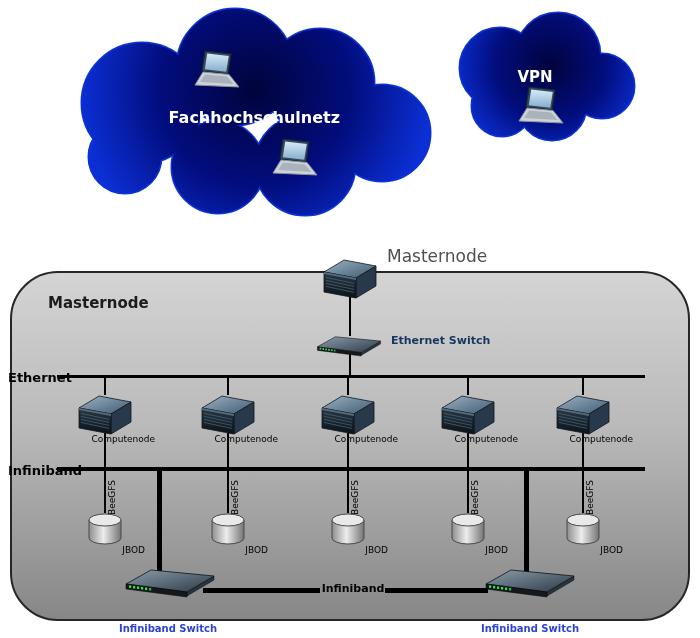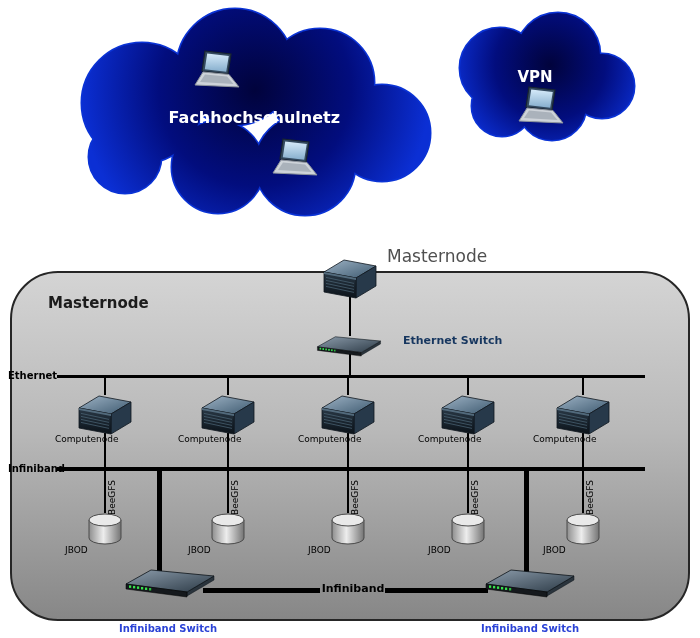--- a/index.html
+++ b/index.html
@@ -7,25 +7,25 @@
           font-family:"DejaVu Sans","Liberation Sans",sans-serif;}
   .abs{position:absolute}
   .line{position:absolute;background:#000}
   .lbl{position:absolute;white-space:nowrap}
   .cloud-label{color:#fff;font-weight:bold;font-size:16px;text-align:right}
   .vpn-label{color:#fff;font-weight:bold;font-size:15px;text-align:center}
   .cluster-box{position:absolute;left:10px;top:271px;width:676px;height:346px;
                border:2px solid #262626;border-radius:48px;
                background:linear-gradient(to bottom,#d4d4d4 0%,#b9b9b9 45%,#878787 100%)}
   .title{font-size:15px;font-weight:bold;color:#1c1c1c}
-  .buslbl{font-size:10px;font-weight:bold;color:#000}
+  .buslbl{font-size:13px;font-weight:bold;color:#000}
   .graylbl{font-size:17px;color:#4f4f4f}
   .swlbl{font-size:11px;font-weight:bold;color:#16365f}
   .ibswlbl{font-size:10px;font-weight:bold;color:#2b43d6;text-align:center}
-  .nodelbl{font-size:9px;color:#000;text-align:left}
+  .nodelbl{font-size:9px;color:#000;text-align:right}
   .vlabel{position:absolute;font-size:9px;color:#000;writing-mode:vertical-rl;transform:rotate(180deg)}
   .linklbl{font-size:11px;font-weight:bold;color:#000;text-align:center}
 </style>
 </head>
 <body>
 
 <div class="canvas">
 
   <svg width="0" height="0" style="position:absolute" aria-hidden="true">
     <defs>
@@ -154,21 +154,21 @@
   <div class="lbl graylbl" style="left:387px;top:246px">Masternode</div>
   <div class="line" style="left:349px;top:290px;width:2px;height:46px"></div>
   <svg class="abs" style="left:321px;top:257px" width="58" height="42" viewBox="0 0 58 42">
       <use href="#g-server"></use>
     </svg>
 
   <div class="line" style="left:349px;top:354px;width:2px;height:22px"></div>
   <svg class="abs" style="left:316px;top:332px" width="66" height="26" viewBox="0 0 92 33">
       <use href="#g-switch"></use>
     </svg>
-  <div class="lbl swlbl" style="left:403px;top:334px">Ethernet Switch</div>
+  <div class="lbl swlbl" style="left:391px;top:334px">Ethernet Switch</div>
 
   <div class="line" style="left:57px;top:375px;width:588px;height:3px"></div>
   <div class="lbl buslbl" style="left:8px;top:370px">Ethernet</div>
 
   <div class="line" style="left:57px;top:467px;width:588px;height:4px"></div>
   <div class="lbl buslbl" style="left:8px;top:463px">Infiniband</div>
 
   <div class="line" style="left:104px;top:378px;width:2px;height:17px"></div>
   <div class="line" style="left:104px;top:433px;width:2px;height:35px"></div>
   <svg class="abs" style="left:76px;top:393px" width="58" height="42" viewBox="0 0 58 42">

